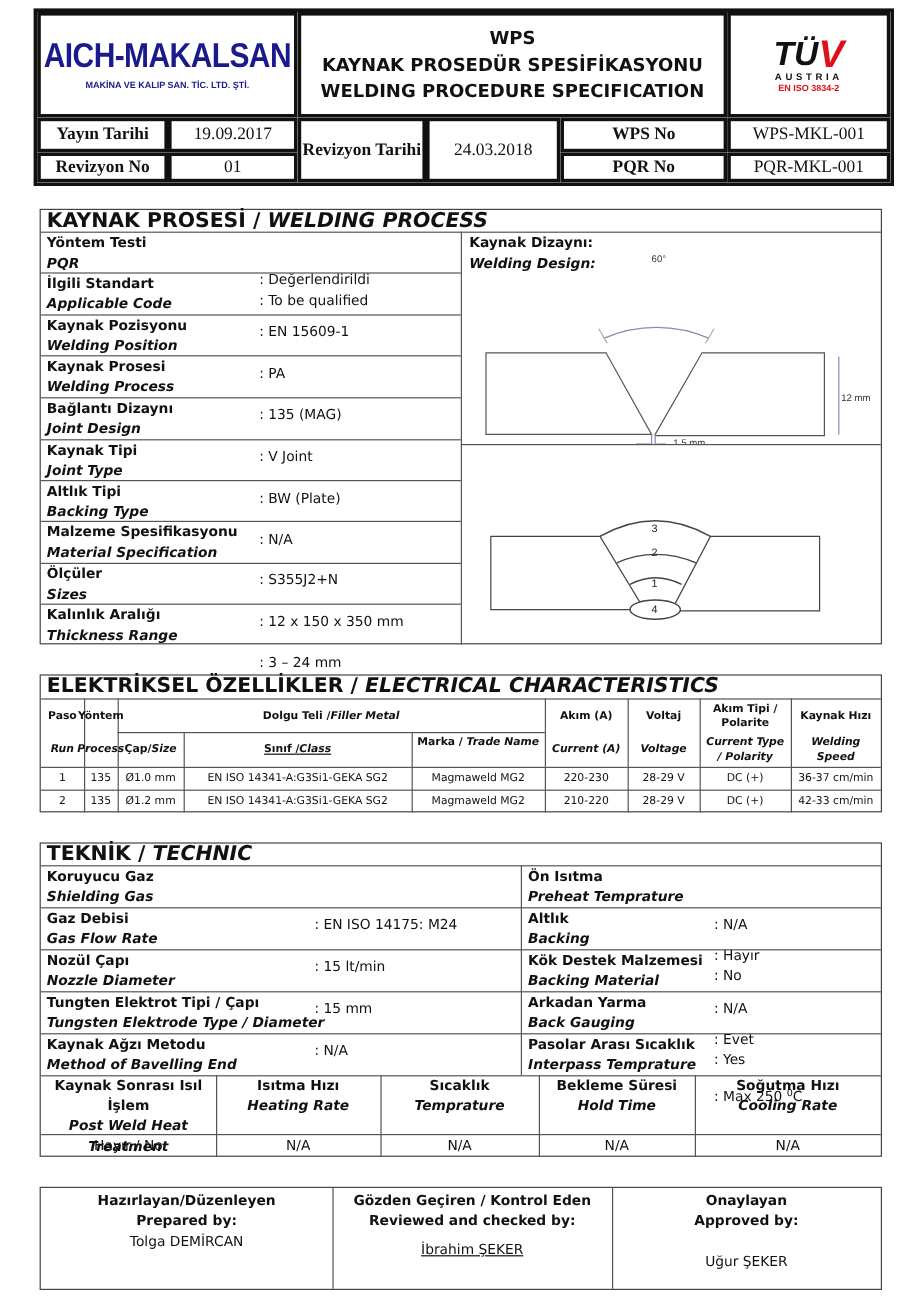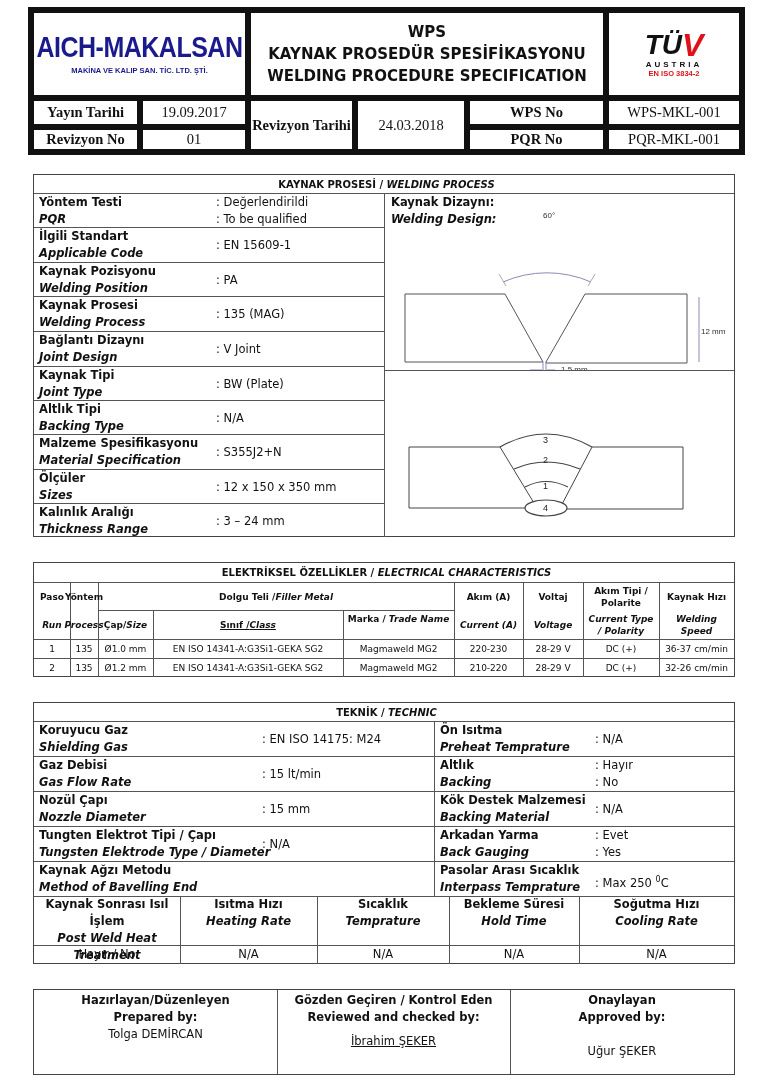--- a/index.html
+++ b/index.html
@@ -15,28 +15,28 @@
   .title-line { font-family: "DejaVu Sans", sans-serif; font-weight: bold; font-size: 15px; line-height: 22px; text-align: center; }
   .tuv-mark { font-family: "Liberation Sans", sans-serif; font-weight: bold; font-style: italic; font-size: 28px; line-height: 28px; display:flex; align-items:flex-end; }
   .tuv-v { color: #e0101a; font-size: 32px; }
   .tuv-austria { font-family: "Liberation Sans", sans-serif; font-weight: bold; font-size: 8px; letter-spacing: 3px; margin-top: 1px; }
   .tuv-iso { font-family: "Liberation Sans", sans-serif; font-weight: bold; font-size: 7.5px; color: #e0101a; }
   .hcell { font-family: "Liberation Serif", serif; font-size: 14.5px; }
   .hcell.b { font-weight: bold; }
 
   
   .sec { position: absolute; border: 1px solid #444; background: #fff; }
-  .sec-title { font-family: "DejaVu Sans", sans-serif; font-size: 10px; font-weight: bold; padding-left: 5px; text-align: center; }
+  .sec-title { font-family: "DejaVu Sans", sans-serif; font-size: 17px; font-weight: bold; padding-left: 5px; }
   .sec-title i { font-style: italic; }
   .hl { position: absolute; height: 1px; background: #555; }
   .vl { position: absolute; width: 1px; background: #555; }
   .lbl { position: absolute; font-family: "DejaVu Sans", sans-serif; font-size: 11.5px; line-height: 17px; }
   .lbl .tr { font-weight: bold; display:block; }
   .lbl .en { font-weight: bold; font-style: italic; display:block; }
-  .val { position: absolute; font-family: "DejaVu Sans", sans-serif; font-size: 11.5px; line-height: 17px; }
+  .val { position: absolute; font-family: "DejaVu Sans", sans-serif; font-size: 11.5px; line-height: 17px; margin-top: 31px; }
   .val span { display:block; }
 
   
   .et { position:absolute; font-family: "DejaVu Sans", sans-serif; font-size: 9px; text-align:center; display:flex; align-items:center; justify-content:center; flex-direction:column; line-height: 12px; }
   .et.b { font-weight: bold; }
   .et.bi { font-weight: bold; font-style: italic; }
 
   
   .pw { position:absolute; font-family: "DejaVu Sans", sans-serif; font-size: 11.5px; text-align:center; line-height: 17px; }
   .pw .tr { font-weight:bold; display:block; }
@@ -250,21 +250,21 @@
   <div class="et" style="left:625px;top:76px;width:75px;height:19px;">36-37 cm/min</div>
 
   <div class="et" style="left:0;top:95px;width:36px;height:19px;">2</div>
   <div class="et" style="left:36px;top:95px;width:28px;height:19px;">135</div>
   <div class="et" style="left:64px;top:95px;width:55px;height:19px;">Ø1.2 mm</div>
   <div class="et" style="left:119px;top:95px;width:190px;height:19px;">EN ISO 14341-A:G3Si1-GEKA SG2</div>
   <div class="et" style="left:309px;top:95px;width:111px;height:19px;">Magmaweld MG2</div>
   <div class="et" style="left:420px;top:95px;width:69px;height:19px;">210-220</div>
   <div class="et" style="left:489px;top:95px;width:60px;height:19px;">28-29 V</div>
   <div class="et" style="left:549px;top:95px;width:76px;height:19px;">DC (+)</div>
-  <div class="et" style="left:625px;top:95px;width:75px;height:19px;">32-26 cm/min</div>
+  <div class="et" style="left:625px;top:95px;width:75px;height:19px;">42-33 cm/min</div>
 </div>
 
 <div class="sec" style="left:33px;top:702px;width:702px;height:262px;">
   <div class="sec-title" style="height:19px;line-height:19px;">
     <span>TEKNİK / </span><i>TECHNIC</i>
   </div>
   <div class="hl" style="left:0;top:18px;width:700px;"></div>
   <div class="hl" style="left:0;top:53px;width:700px;"></div>
   <div class="hl" style="left:0;top:88px;width:700px;"></div>
   <div class="hl" style="left:0;top:123px;width:700px;"></div>

